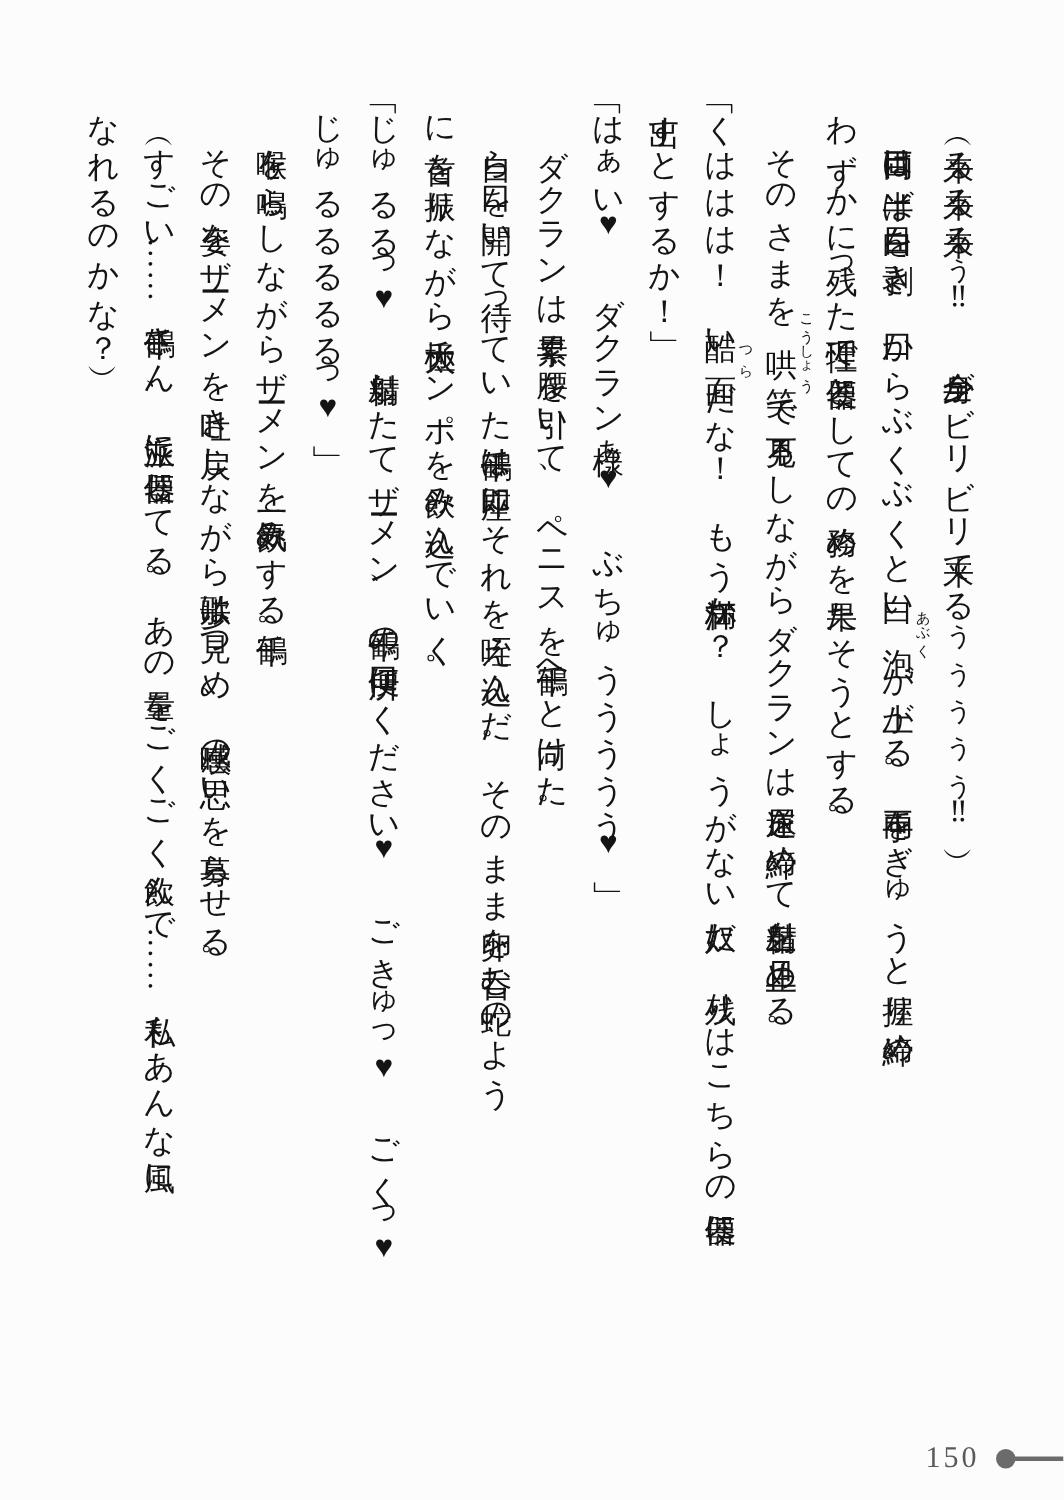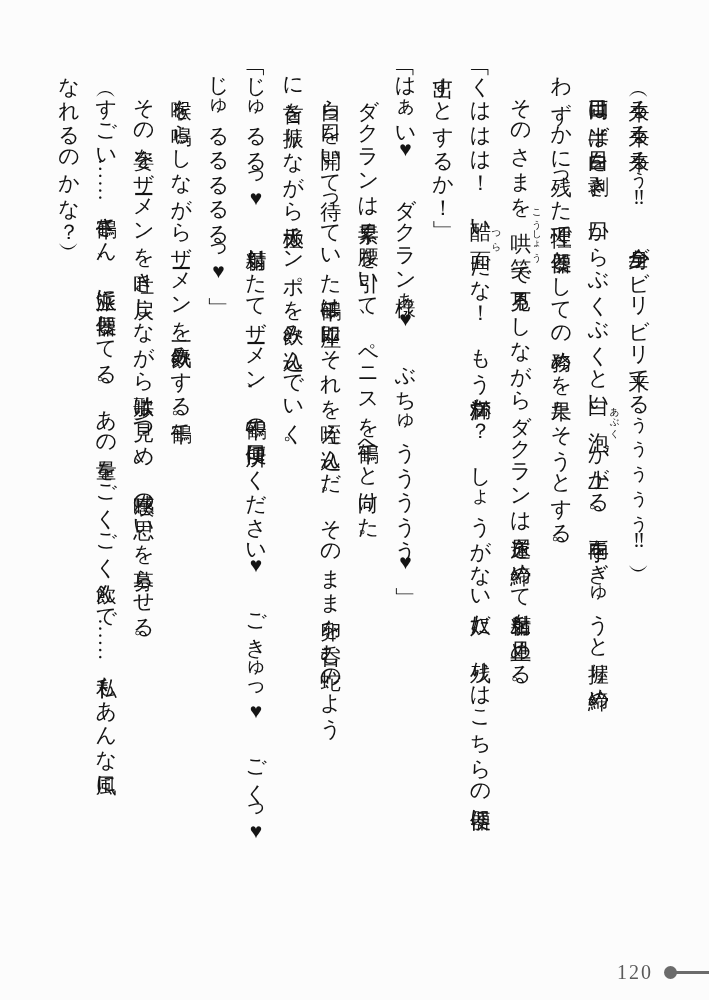--- a/index.html
+++ b/index.html
@@ -84,19 +84,19 @@
       <p class="line indent">自ら口を開いて待っていた千鶴は即座にそれを咥え込んだ。そのまま卵を呑む蛇のよう</p>
       <p class="line">に首を振りながら極太チンポを飲み込んでいく。</p>
       <p class="line">「じゅるるっ♥　射精したてザーメン、千鶴の便所口にください♥　ごきゅっ♥　ごくっ♥</p>
       <p class="line">じゅるるるるるっ♥」</p>
       <p class="line indent">喉を鳴らしながらザーメンを一気飲みする千鶴。</p>
       <p class="line indent">その姿をザーメンを吐き戻しながら歌歩は見つめ、感嘆の思いを募らせる。</p>
       <p class="line indent">（すごい……千鶴さん、立派に便器してる。あの量をごくごく飲んで……私もあんな風に</p>
       <p class="line">なれるのかな？）</p>
     </div>
 
-  <span class="page-number">120</span>
+  <span class="page-number">150</span>
 
   <span class="footer-dot"></span>
 
   <span class="footer-rule"></span>
 
 </div>
 
 </body></html>

